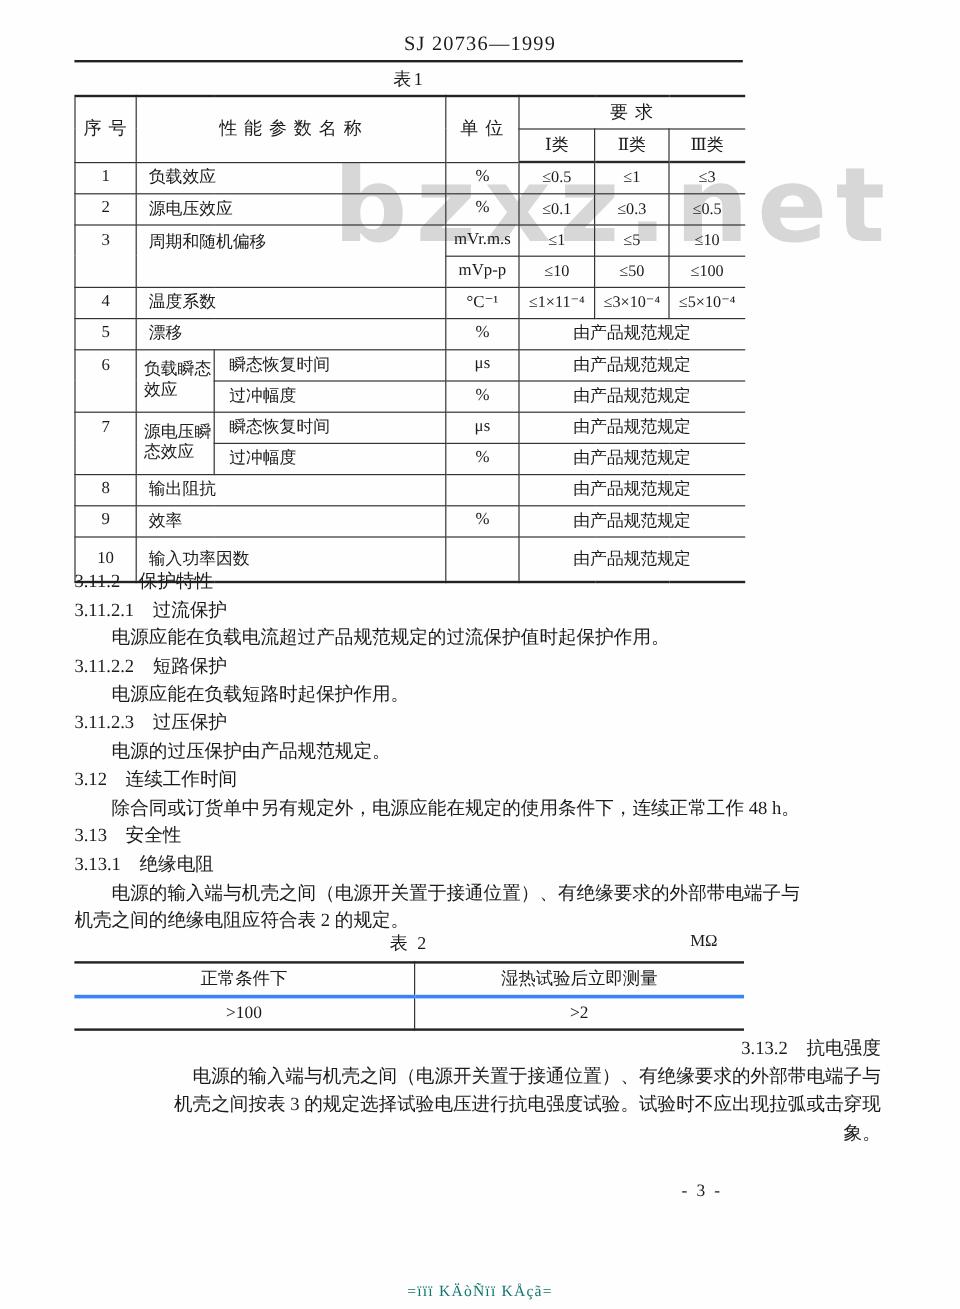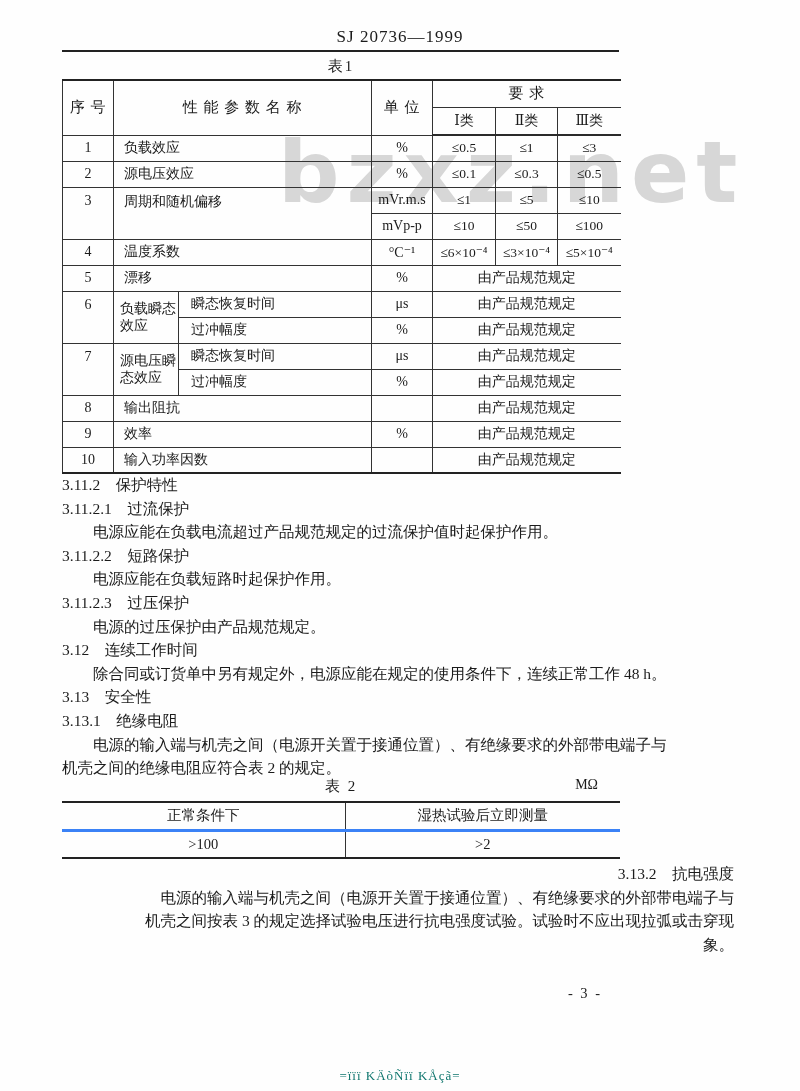--- a/index.html
+++ b/index.html
@@ -131,21 +131,21 @@
       <tr style="height:26px">
         <td>mVp-p</td>
         <td class="cls">≤10</td>
         <td class="cls">≤50</td>
         <td class="cls last">≤100</td>
       </tr>
       <tr style="height:26px">
         <td>4</td>
         <td colspan="2" class="name">温度系数</td>
         <td>°C⁻¹</td>
-        <td class="cls">≤6×10⁻⁴</td>
+        <td class="cls">≤1×11⁻⁴</td>
         <td class="cls">≤3×10⁻⁴</td>
         <td class="cls last">≤5×10⁻⁴</td>
       </tr>
       <tr style="height:26px">
         <td>5</td>
         <td colspan="2" class="name">漂移</td>
         <td>%</td>
         <td colspan="3" class="last">由产品规范规定</td>
       </tr>
       <tr style="height:26px">
@@ -177,21 +177,21 @@
         <td colspan="2" class="name">输出阻抗</td>
         <td></td>
         <td colspan="3" class="last">由产品规范规定</td>
       </tr>
       <tr style="height:26px">
         <td>9</td>
         <td colspan="2" class="name">效率</td>
         <td>%</td>
         <td colspan="3" class="last">由产品规范规定</td>
       </tr>
-      <tr style="height:26px">
+      <tr style="height:38px">
         <td>10</td>
         <td colspan="2" class="name">输入功率因数</td>
         <td></td>
         <td colspan="3" class="last">由产品规范规定</td>
       </tr>
     </tbody>
       </table>
 
     <div class="textblock ta">
       <div class="ln">3.11.2　保护特性</div>

